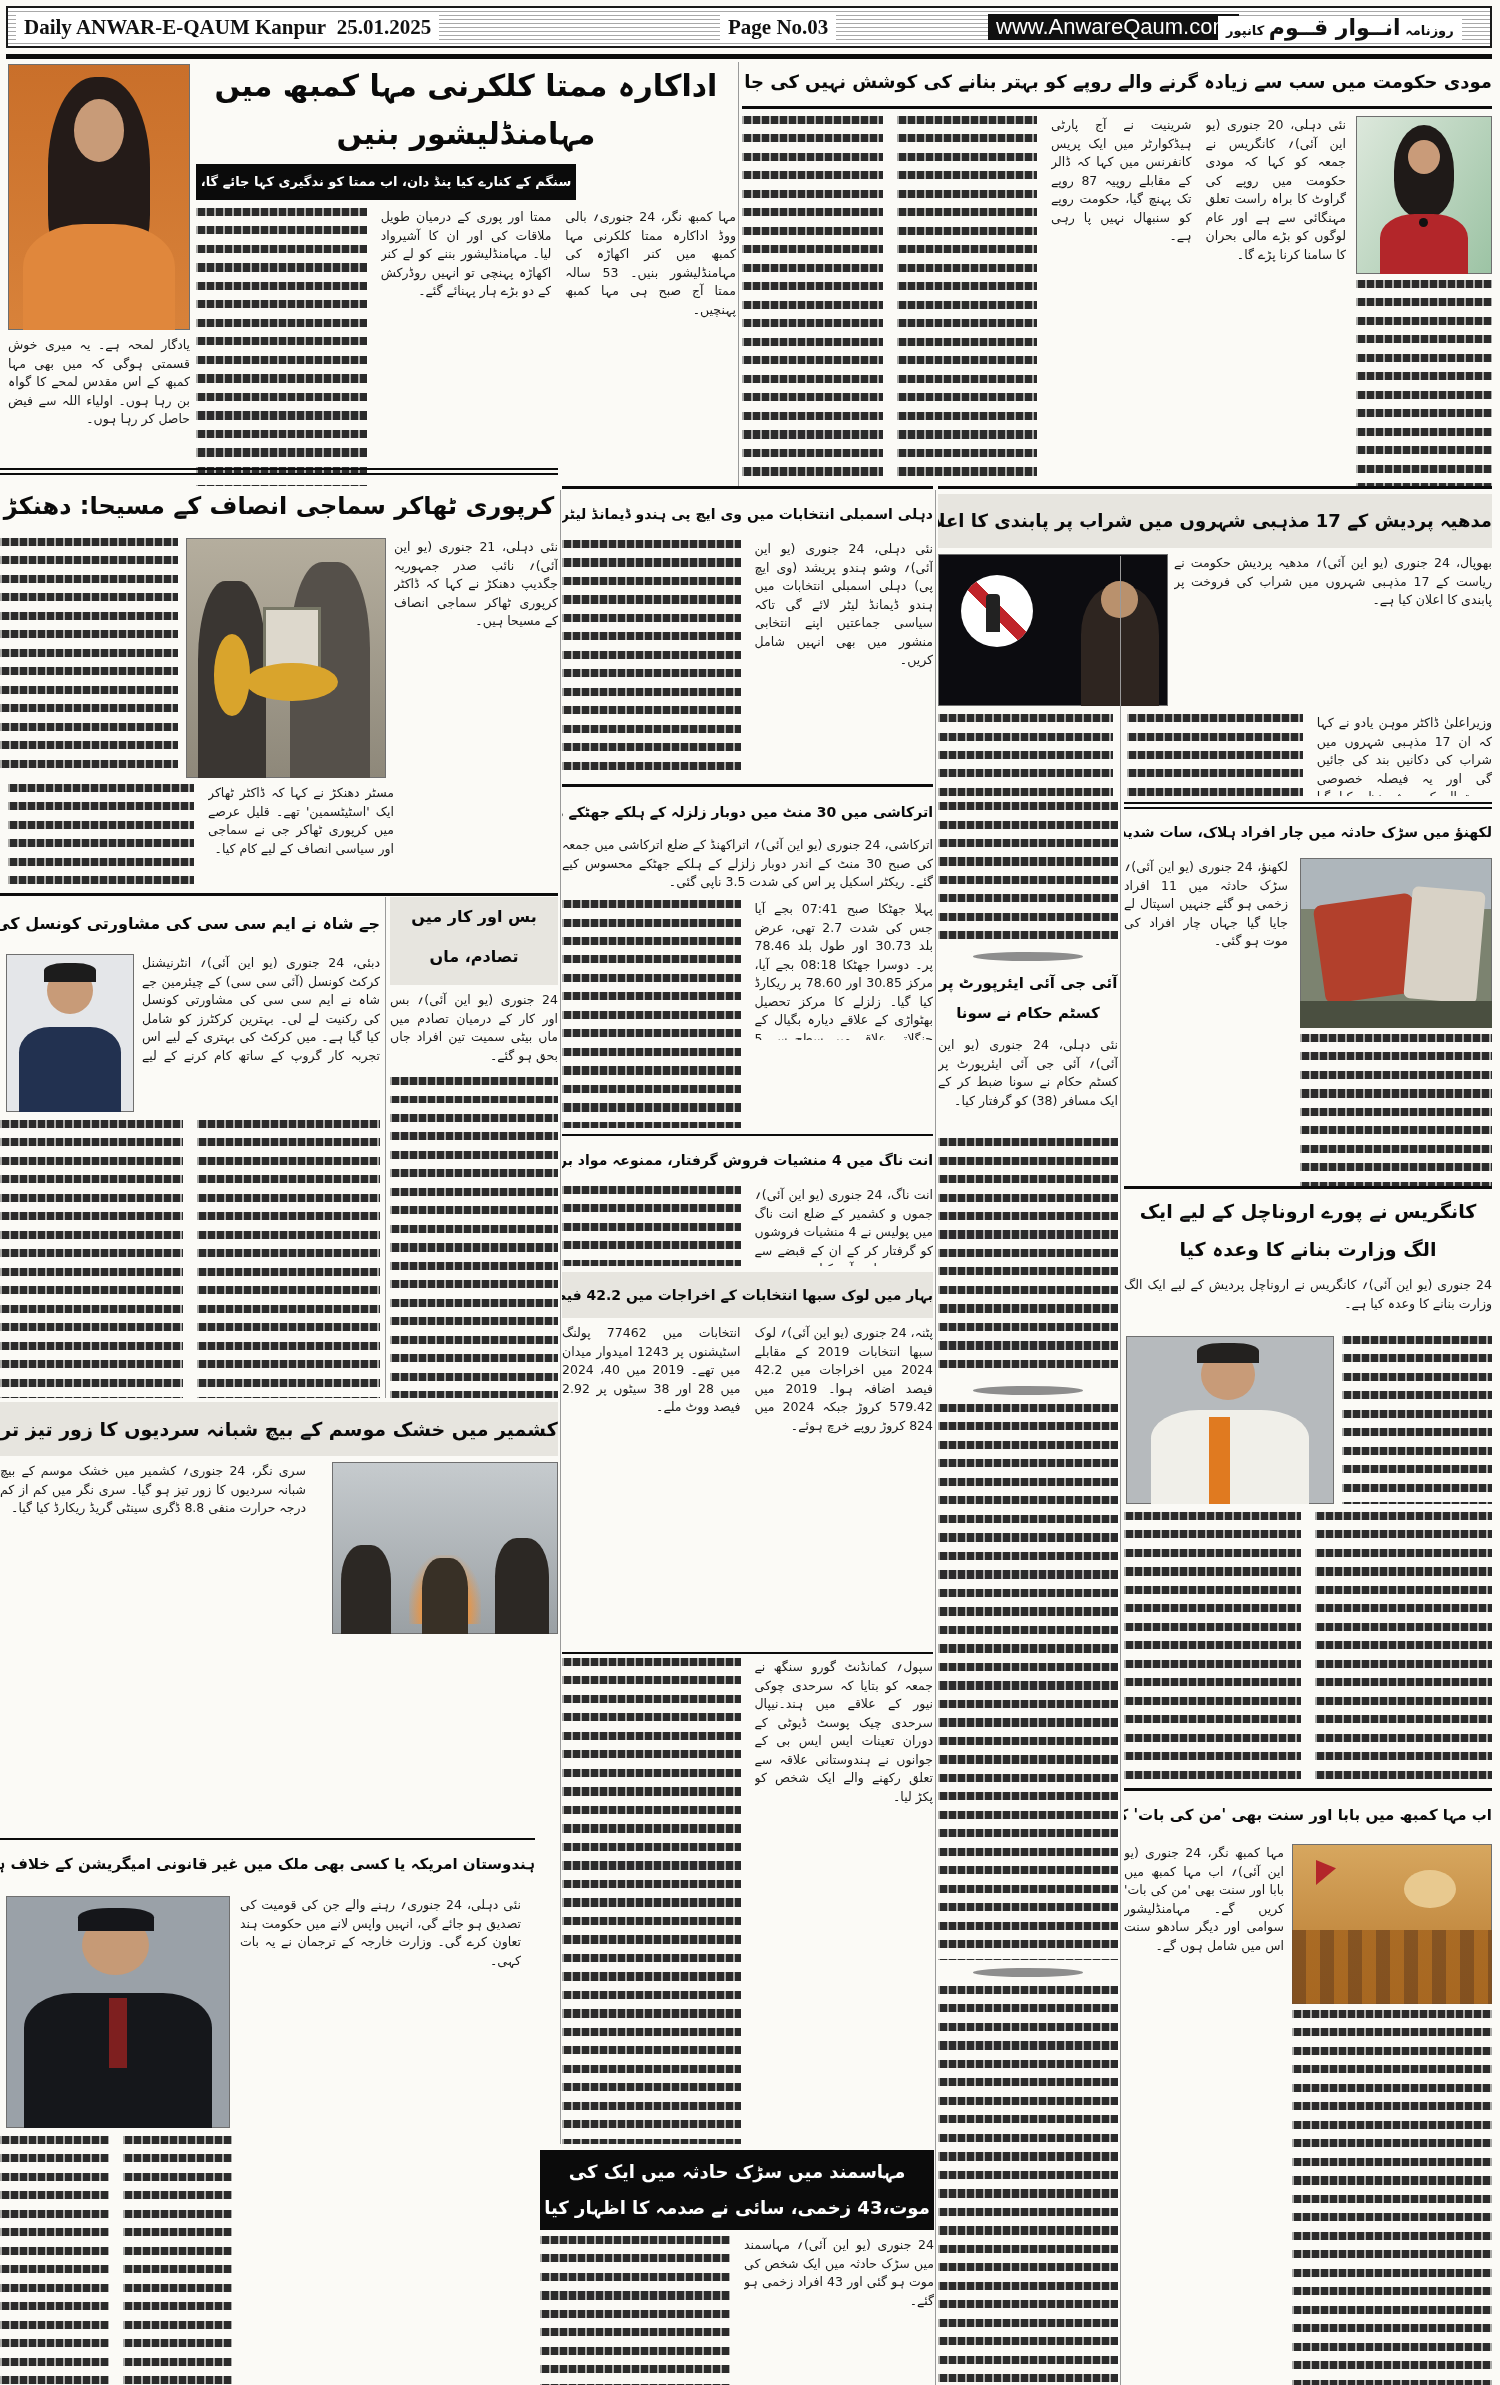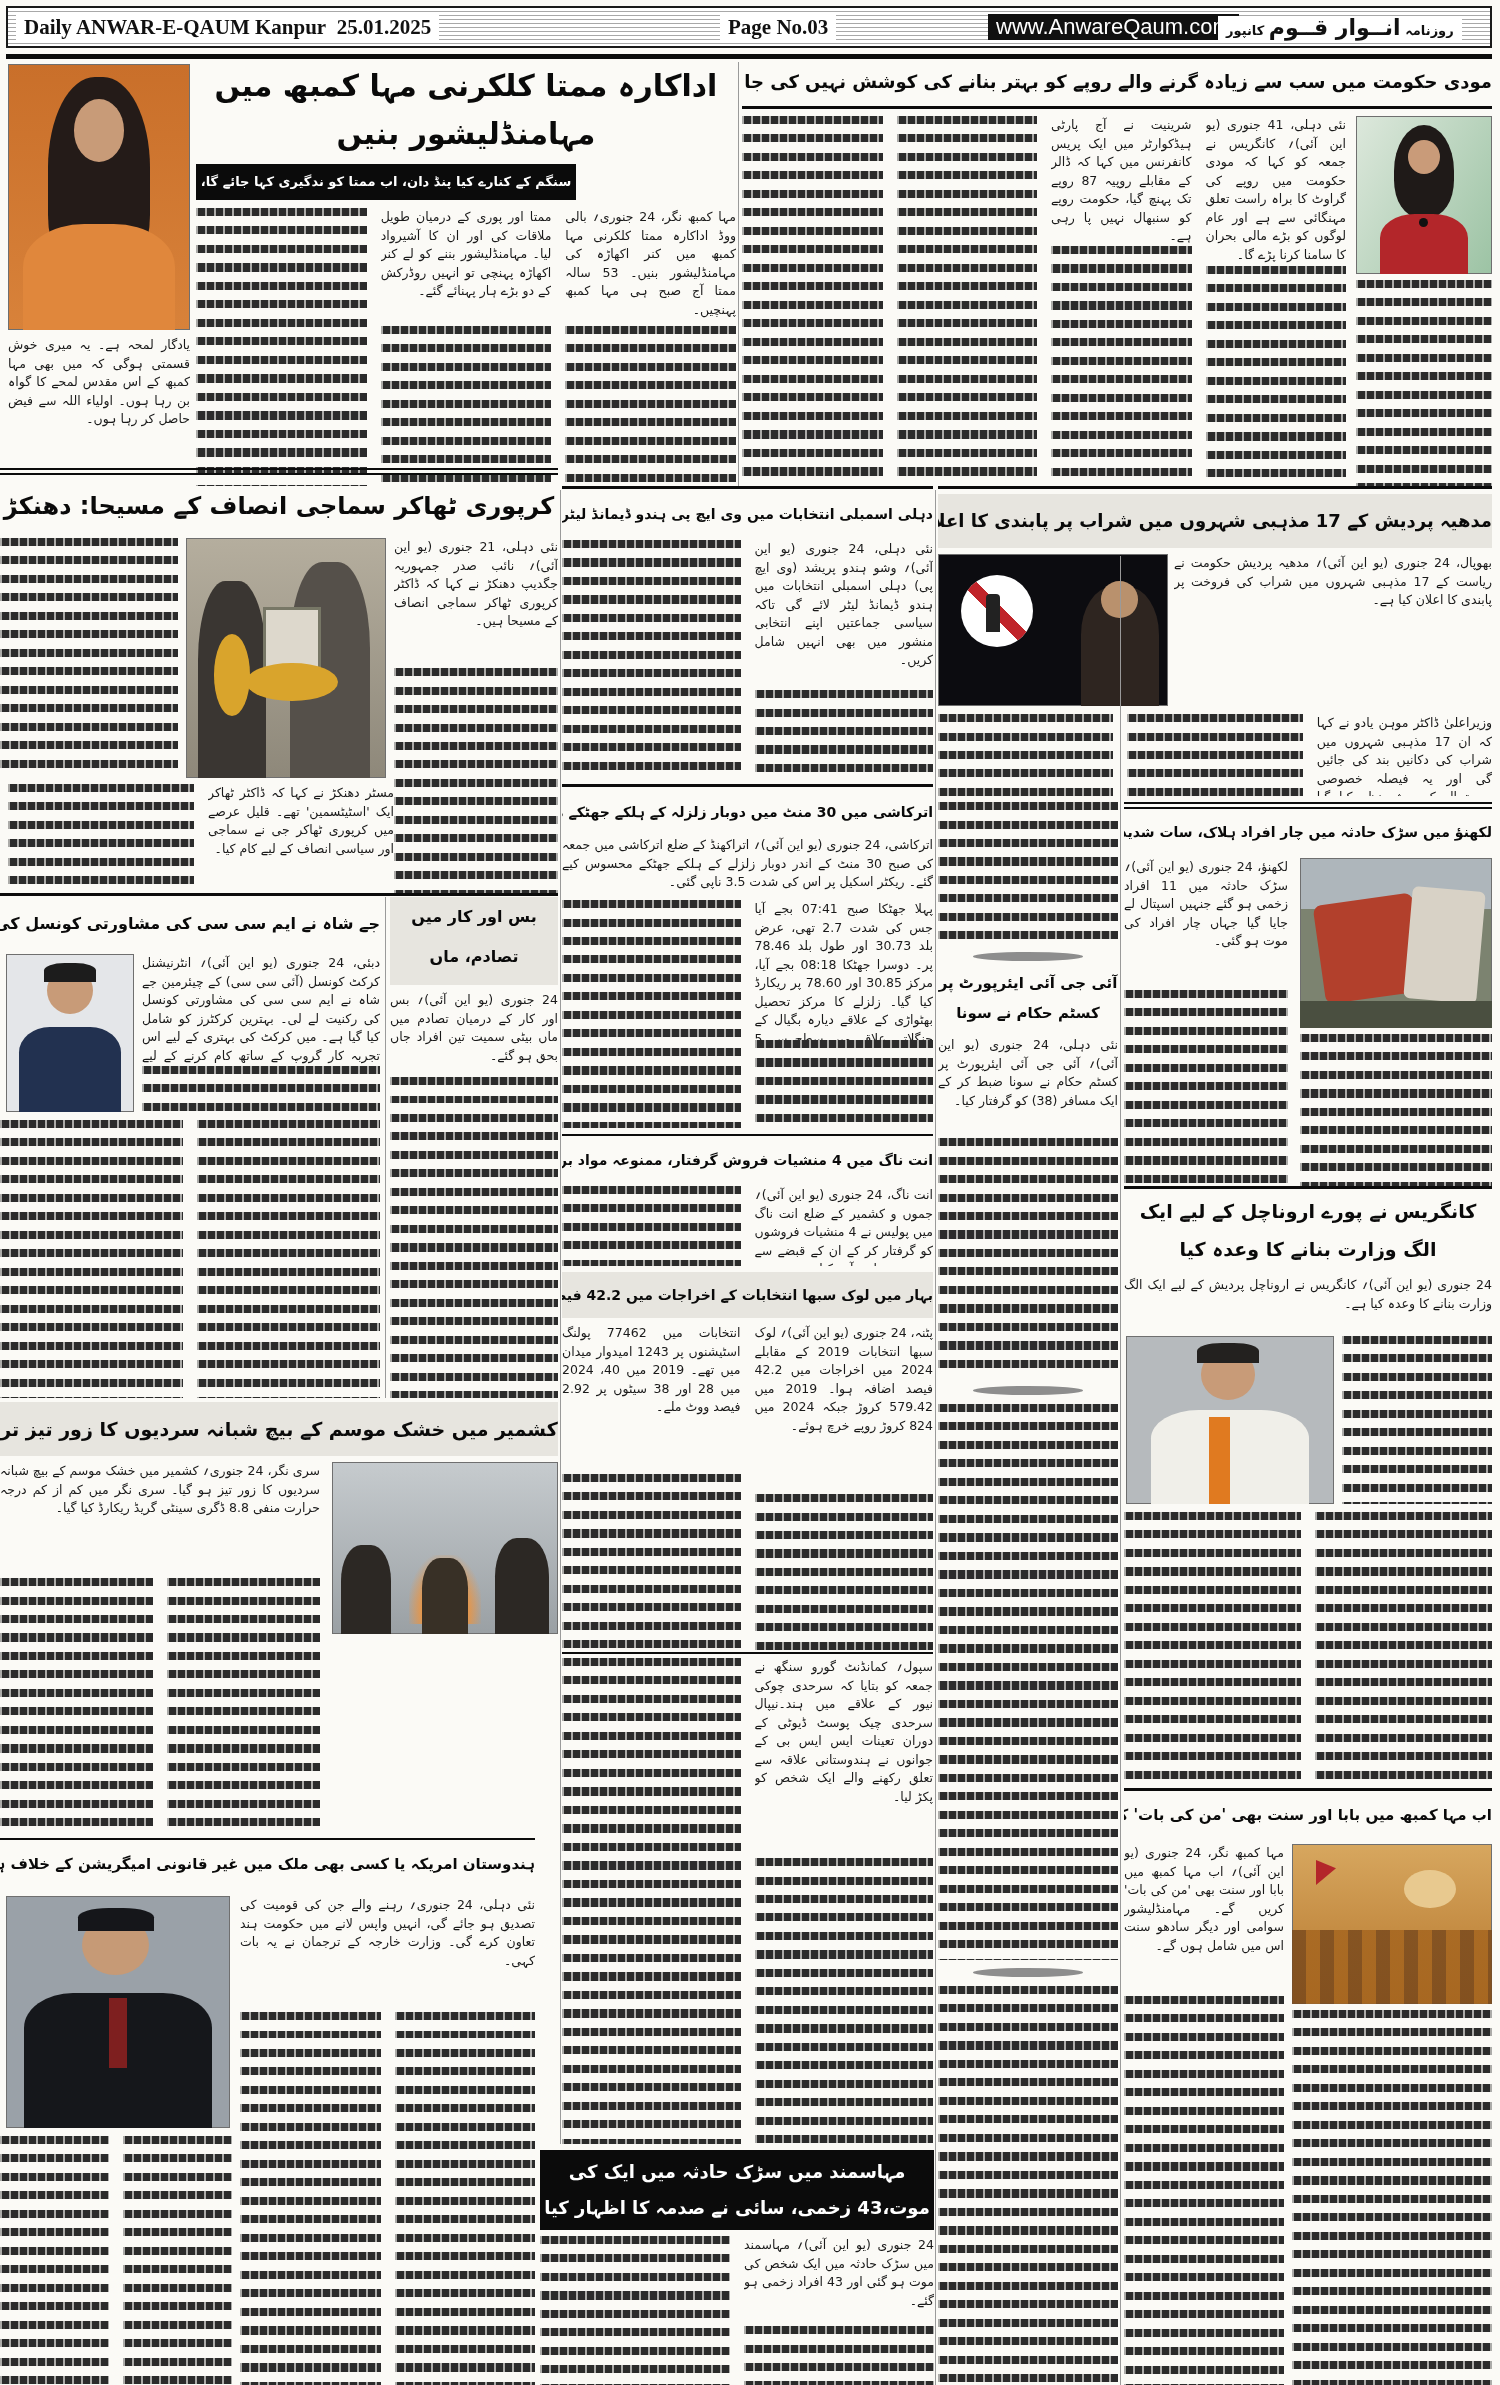--- a/index.html
+++ b/index.html
@@ -9,21 +9,21 @@
   .hl{font-weight:700;color:#0a0a0a;direction:rtl;text-align:center;overflow:hidden;font-family:"DejaVu Sans",sans-serif}
   .nowrap{white-space:nowrap}
   .band{background:#e7e5df}
   .blackbar{background:#0b0b0b;color:#fff;direction:rtl;text-align:center;font-weight:700;overflow:hidden}
   .snip{direction:rtl;text-align:justify;color:#1a1a1a;overflow:hidden;font-size:12.5px;line-height:18.5px}
   .fill{background-image:
       repeating-linear-gradient(to right, rgba(251,250,246,.62) 0 2px, rgba(251,250,246,0) 2px 9px),
       repeating-linear-gradient(to bottom,#2b2b2b 0 8px, rgba(0,0,0,0) 8px 18.5px)}
   .cols{display:flex;gap:14px;direction:rtl;align-items:stretch}
   .cols>*{flex:1;min-width:0}
-  .colwrap{display:flex;flex-direction:column}
+  .colwrap{display:flex;flex-direction:row}
   .colwrap .grow{flex:1}
   .vline{background:#9a9a9a;width:1px}
   .hrule{background:#0c0c0c}
   .oval{width:110px;height:9px;background:#8d8d8d;border-radius:50%;margin:0 auto}
   .photo{position:absolute;overflow:hidden;box-shadow:inset 0 0 0 1px #6f6f6f}
   .masthead-box{position:absolute;left:6px;top:6px;width:1486px;height:42px;border:2px solid #1a1a1a;box-sizing:border-box;
       background:repeating-linear-gradient(to bottom,#ffffff 0 3px,#a8a8a8 3px 4px)}
   .chip{position:absolute;top:4px;background:#fff;padding:0 8px;font-family:"Liberation Serif",serif;font-weight:700;color:#111;
       font-size:21px;line-height:30px;white-space:nowrap}
   .chip-black{background:#111;color:#fff;font-family:"Liberation Sans",sans-serif;font-weight:400;font-size:22px}
@@ -73,21 +73,21 @@
     <div class="abs hl nowrap" style="left:0;top:0;width:750px;height:40px;font-size:18px;line-height:40px">مودی حکومت میں سب سے زیادہ گرنے والے روپے کو بہتر بنانے کی کوشش نہیں کی جا رہی ہے: کانگریس</div>
     <div class="abs hrule" style="left:0;top:44px;width:750px;height:3px"></div>
     <div class="photo" style="left:614px;top:54px;width:136px;height:158px;background:linear-gradient(120deg,#dde8dc,#9cc3a4)">
       <div class="abs" style="left:28%;top:6%;width:44%;height:58%;background:#1f1a18;border-radius:50% 50% 40% 40%"></div>
       <div class="abs" style="left:38%;top:15%;width:24%;height:22%;background:#c99b79;border-radius:50%"></div>
       <div class="abs" style="left:18%;bottom:0;width:64%;height:38%;background:#b3262a;border-radius:40% 40% 0 0"></div>
       <div class="abs" style="left:46%;bottom:30%;width:9px;height:9px;background:#111;border-radius:50%"></div>
     </div>
     <div class="abs cols" style="left:0;top:54px;width:604px;height:370px">
       <div class="colwrap">
-        <div class="snip" style="height:150px">نئی دہلی، 41 جنوری (یو این آئی)؍ کانگریس نے جمعہ کو کہا کہ مودی حکومت میں روپے کی گراوٹ کا براہ راست تعلق مہنگائی سے ہے اور عام لوگوں کو بڑے مالی بحران کا سامنا کرنا پڑے گا۔</div>
+        <div class="snip" style="height:150px">نئی دہلی، 20 جنوری (یو این آئی)؍ کانگریس نے جمعہ کو کہا کہ مودی حکومت میں روپے کی گراوٹ کا براہ راست تعلق مہنگائی سے ہے اور عام لوگوں کو بڑے مالی بحران کا سامنا کرنا پڑے گا۔</div>
         <div class="fill grow"></div>
       </div>
       <div class="colwrap">
         <div class="snip" style="height:130px">شرینیت نے آج پارٹی ہیڈکوارٹر میں ایک پریس کانفرنس میں کہا کہ ڈالر کے مقابلے روپیہ 87 روپے تک پہنچ گیا، حکومت روپے کو سنبھال نہیں پا رہی ہے۔</div>
         <div class="fill grow"></div>
       </div>
       <div class="fill"></div>
       <div class="fill"></div>
     </div>
     <div class="abs fill" style="left:614px;top:218px;width:136px;height:206px"></div>

